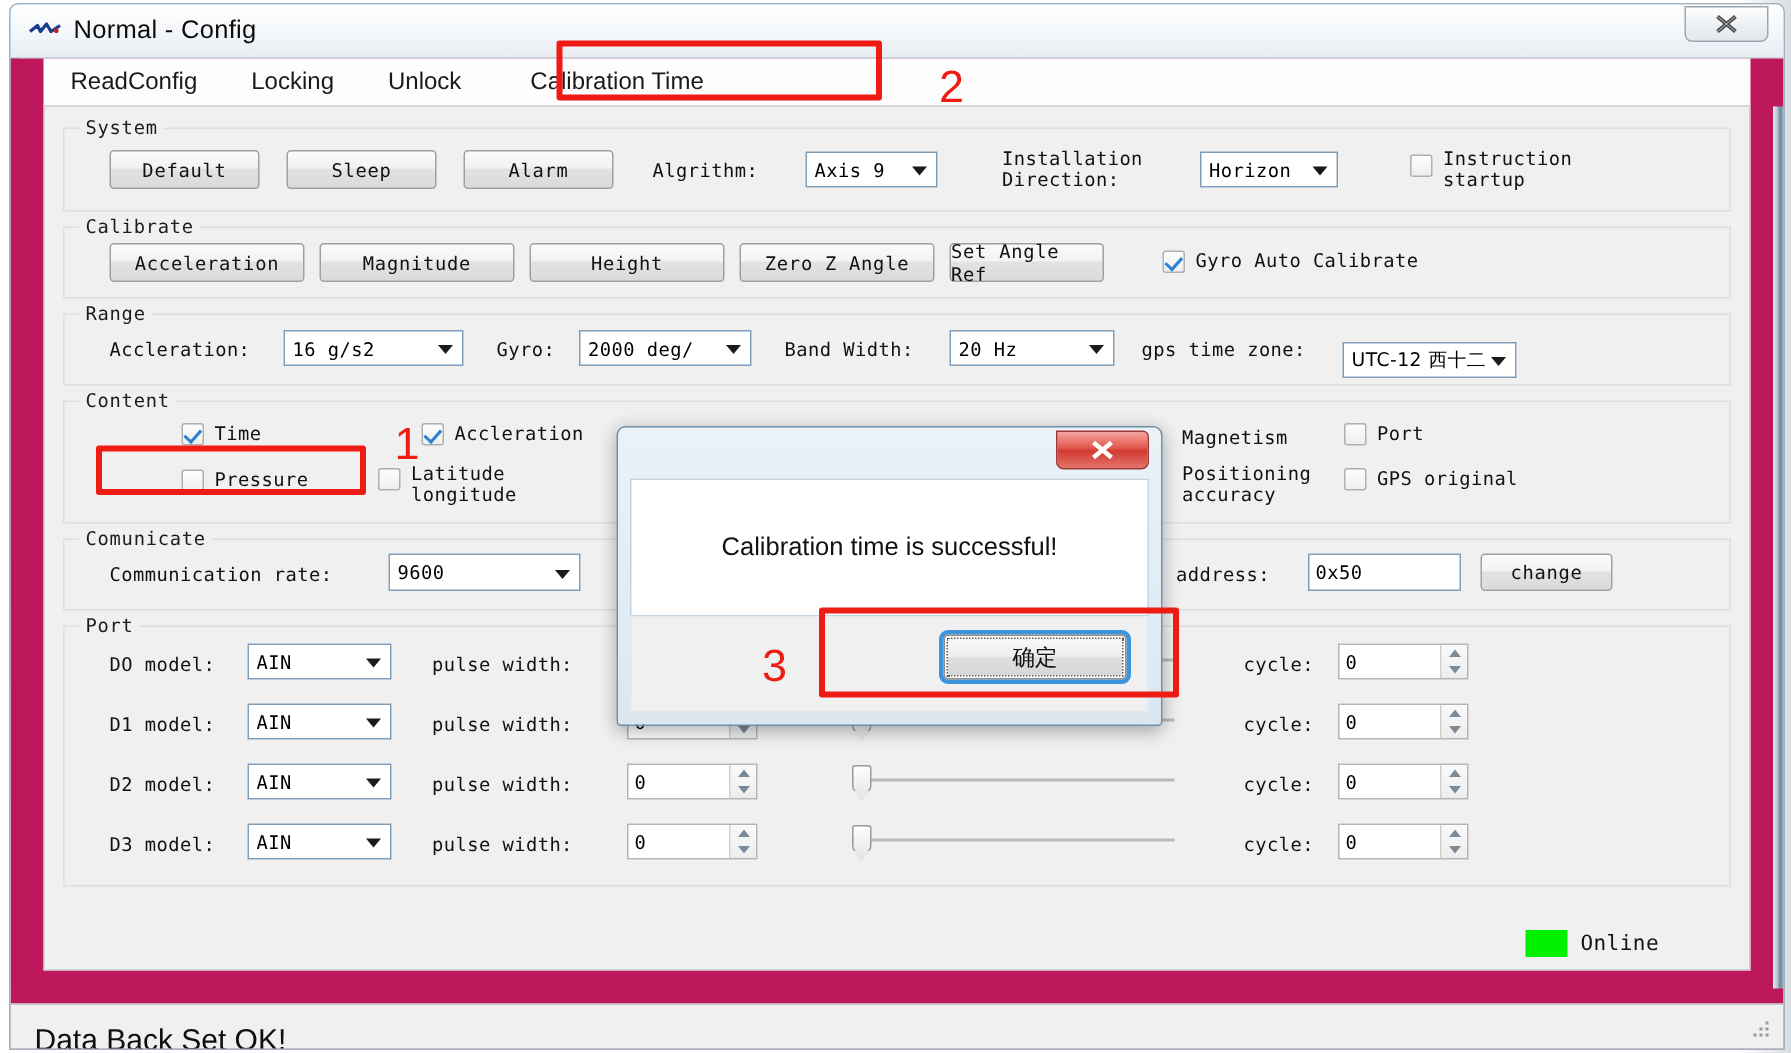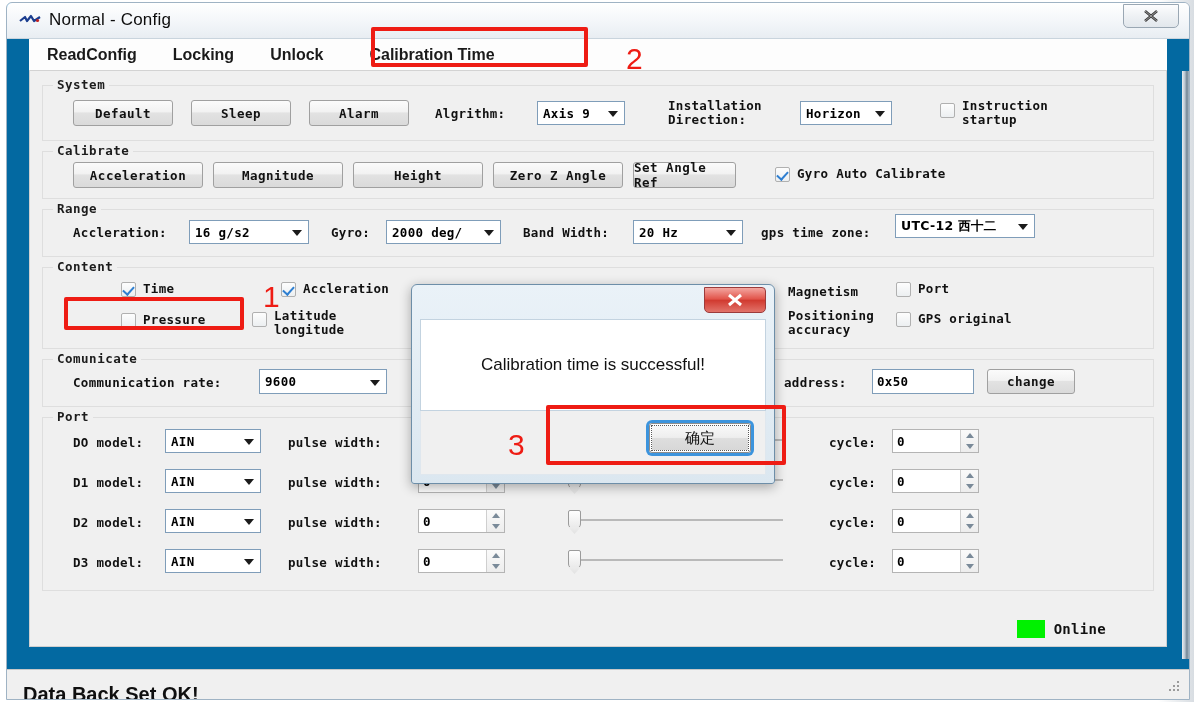--- a/index.html
+++ b/index.html
@@ -46,22 +46,21 @@
     position:absolute; right:10px; top:1px; width:56px; height:24px;
     border:1px solid #9aa7b3; border-radius:0 0 5px 5px;
     background:linear-gradient(180deg,#fdfdfe 0%,#eef1f4 50%,#e2e7ec 100%);
     display:flex; align-items:center; justify-content:center;
     cursor:pointer;
   }
   #close-btn svg { display:block; }
   
   #client {
     position:absolute; left:0; top:36px; right:0; bottom:0;
-    background:#0369a1;
-    font-weight:bold;
+    background:#be185d;
   }
   
   #menubar {
     position:absolute; left:22px; top:0; right:22px; height:32px;
     display:flex; align-items:center; gap:0px;
     border-bottom:1px solid #d3d3d3;
     background:#fdfdfd;
   }
   .menu-item {
     font-family:"Liberation Sans", sans-serif;
@@ -224,21 +223,21 @@
   #modal-msg {
     font-family:"Liberation Sans", sans-serif;
     font-size:17px; color:#111;
   }
   #modal-footer {
     position:absolute; left:8px; top:126px; right:8px; bottom:8px;
     background:#f0f0f0; border:1px solid #dfe7ee; border-top:none;
   }
   #modal-ok {
     position:absolute; right:14px; top:12px;
-    width:102px; height:30px;
+    width:122px; height:30px;
     border:1px solid #8d8d8d; border-radius:3px;
     background:linear-gradient(180deg,#fafafa 0%,#eeeeee 48%,#dedede 52%,#d6d6d6 100%);
     box-shadow:0 0 0 2px #ffffff inset, 0 0 0 3px #3c94dd;
     display:flex; align-items:center; justify-content:center;
     font-family:"DejaVu Sans", sans-serif;
     font-size:15px; color:#111; cursor:pointer;
   }
   #modal-ok::before{
     content:""; position:absolute; inset:1px;
     border:1px dotted #5a5a5a;
@@ -343,21 +342,21 @@
           <div class="combo" style="position:absolute;left:343px;top:10px;width:115px;height:24px;">
             <span>2000 deg/</span>
             <span class="arrow"></span>
           </div>
           <span class="lbl" style="position:absolute;left:480px;top:16px;">Band Width:</span>
           <div class="combo" style="position:absolute;left:590px;top:10px;width:110px;height:24px;">
             <span>20    Hz</span>
             <span class="arrow"></span>
           </div>
           <span class="lbl" style="position:absolute;left:718px;top:16px;">gps time zone:</span>
-          <div class="combo" style="position:absolute;left:852px;top:4px;width:140px;height:24px;">
+          <div class="combo" style="position:absolute;left:852px;top:18px;width:116px;height:24px;">
             <span style="font-family:'DejaVu Sans',sans-serif;font-size:12.5px;">UTC-12 西十二</span>
             <span class="arrow"></span>
           </div>
         </div>
 
         <div class="group" style="left:12px; top:196px; right:12px; height:82px;padding-left:10px;">
           <span class="group-title">Content</span>
 
           <div class="cbox-wrap" style="position:absolute;left:78px;top:14px;">
             <span class="cbox checked"></span>

